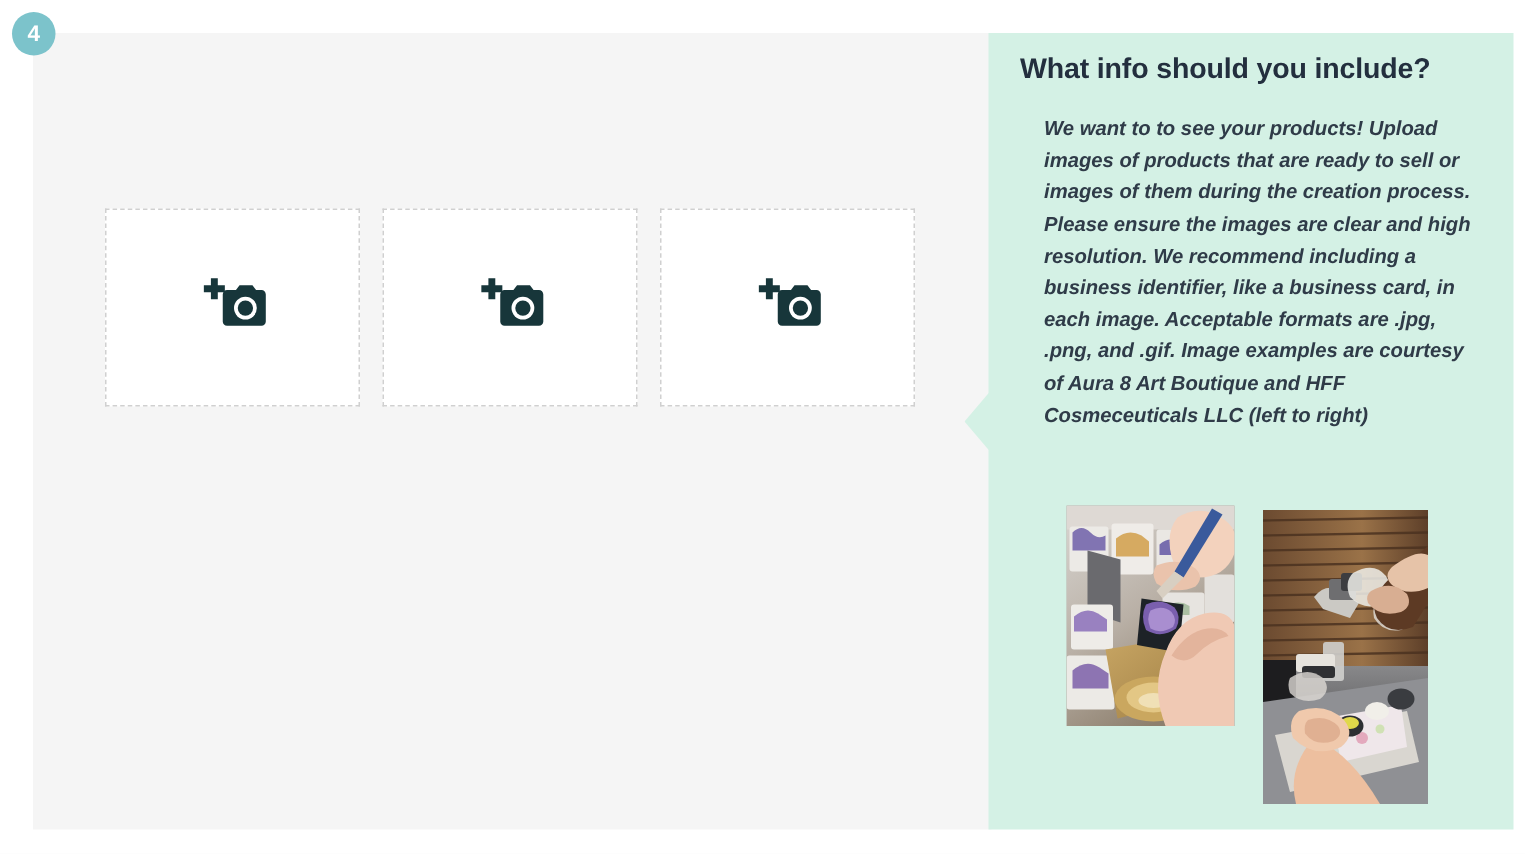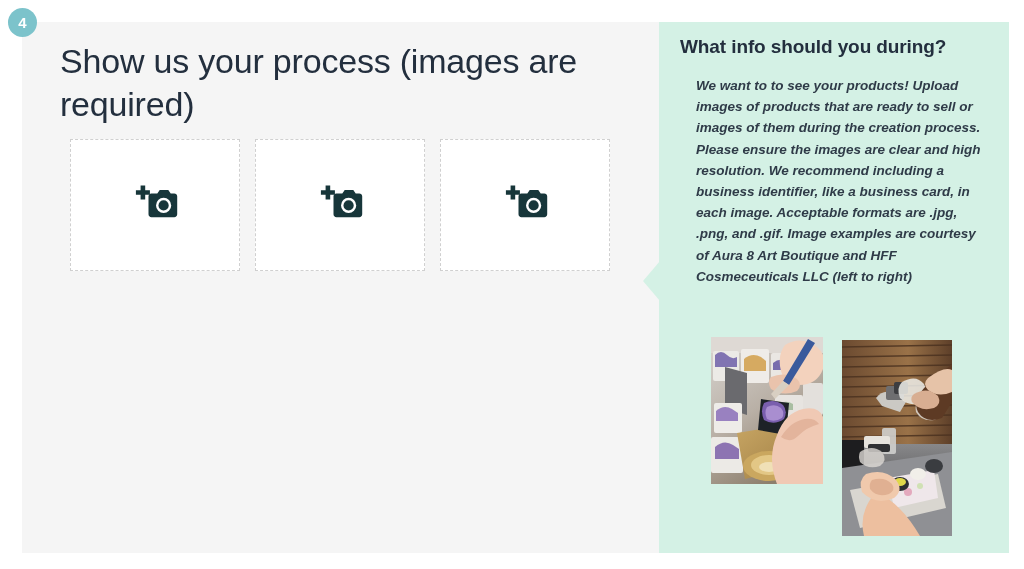--- a/index.html
+++ b/index.html
@@ -128,21 +128,20 @@
   .photo-right { left: 842px; top: 340px; width: 110px; height: 196px; }
   .photo svg { display: block; width: 100%; height: 100%; }
 </style>
 </head>
 <body>
 
 <div class="step-badge">4</div>
 
 <div class="left-card">
 
-  <div class="card-title">Show us your process (images are required)</div>
 
   <div class="upload-row">
 
     <div class="upload-box">
       <span class="cam-icon">
         <svg width="46" height="40" viewBox="0 0 46 40" fill="#17363a" xmlns="http://www.w3.org/2000/svg">
           <path d="M8.6 0.5h4.6v4.7h4.7v4.6h-4.7v4.7H8.6V9.8H3.9V5.2h4.7V0.5z"></path>
           <path d="M19.4 8.4h5.9l2.4-3.3h8.6l2.4 3.3h3.6c1.6 0 2.9 1.3 2.9 2.9v18c0 1.6-1.3 2.9-2.9 2.9H19.4c-1.6 0-2.9-1.3-2.9-2.9v-18c0-1.6 1.3-2.9 2.9-2.9z"></path>
           <circle cx="31.6" cy="20.4" r="7.6" fill="#ffffff"></circle>
           <circle cx="31.6" cy="20.4" r="5.1" fill="#17363a"></circle>
@@ -170,21 +169,21 @@
           <circle cx="31.6" cy="20.4" r="5.1" fill="#17363a"></circle>
         </svg>
       </span>
     </div>
 
   </div>
 </div>
 
 <div class="info-notch"></div>
 <div class="info-panel">
-  <div class="info-heading">What info should you during?</div>
+  <div class="info-heading">What info should you include?</div>
   <div class="info-body">We want to to see your products! Upload images of products that are ready to sell or images of them during the creation process. Please ensure the images are clear and high resolution. We recommend including a business identifier, like a business card, in each image. Acceptable formats are .jpg, .png, and .gif. Image examples are courtesy of Aura 8 Art Boutique and HFF Cosmeceuticals LLC (left to right)</div>
 </div>
 
 <div class="photo photo-left">
   <svg viewBox="0 0 112 147" preserveAspectRatio="none" xmlns="http://www.w3.org/2000/svg">
     <defs>
       <linearGradient id="lbg" x1="0" y1="0" x2="0.5" y2="1">
         <stop offset="0%" stop-color="#d9d6d2"></stop>
         <stop offset="55%" stop-color="#b9b0a6"></stop>
         <stop offset="100%" stop-color="#8d7f6d"></stop>

